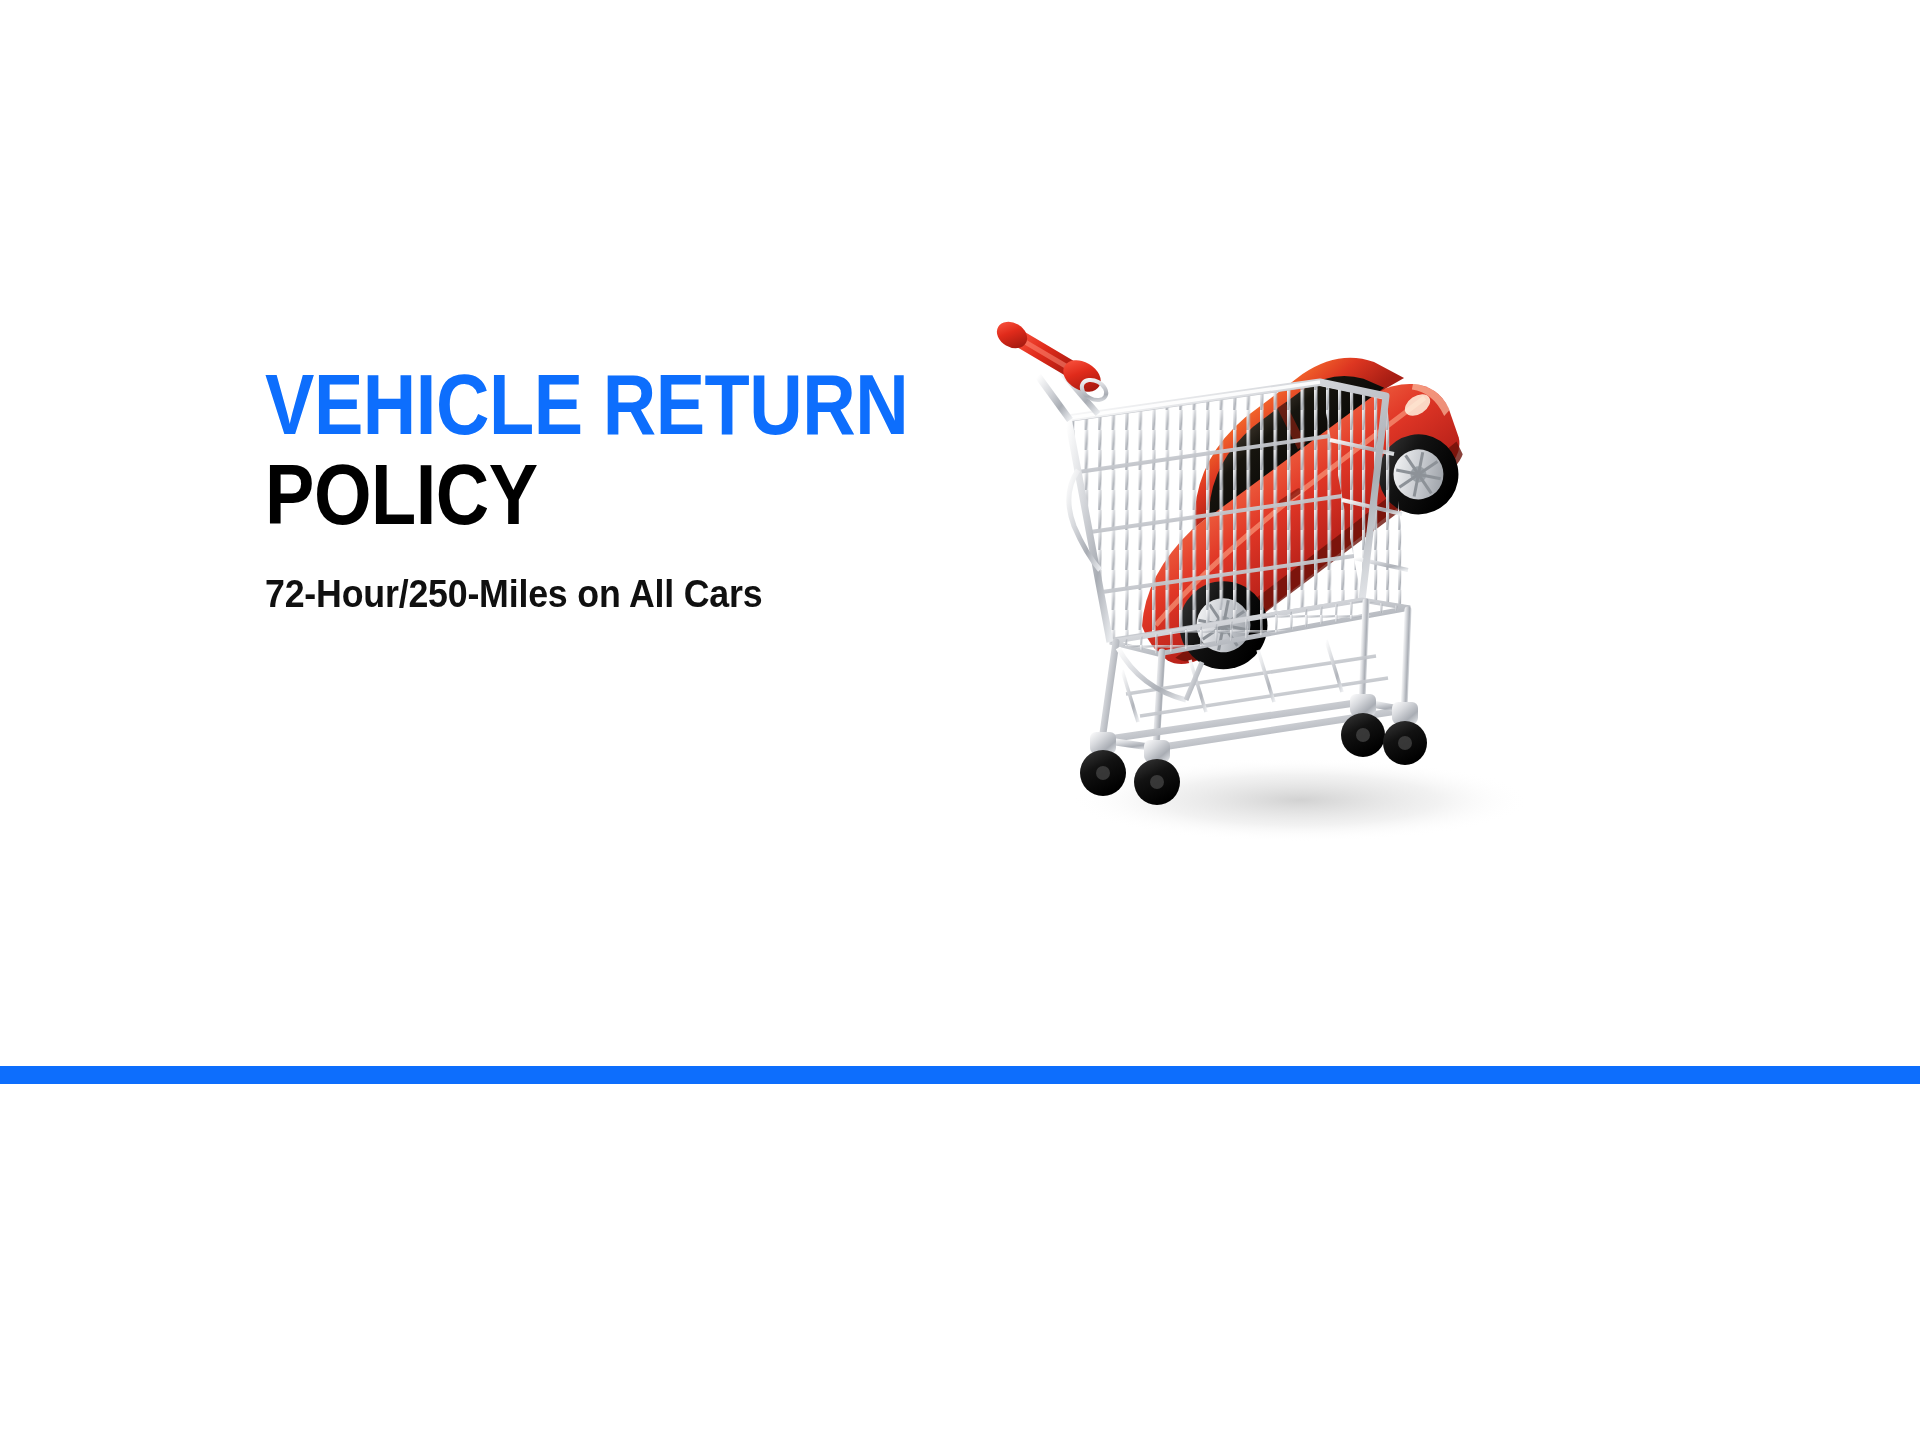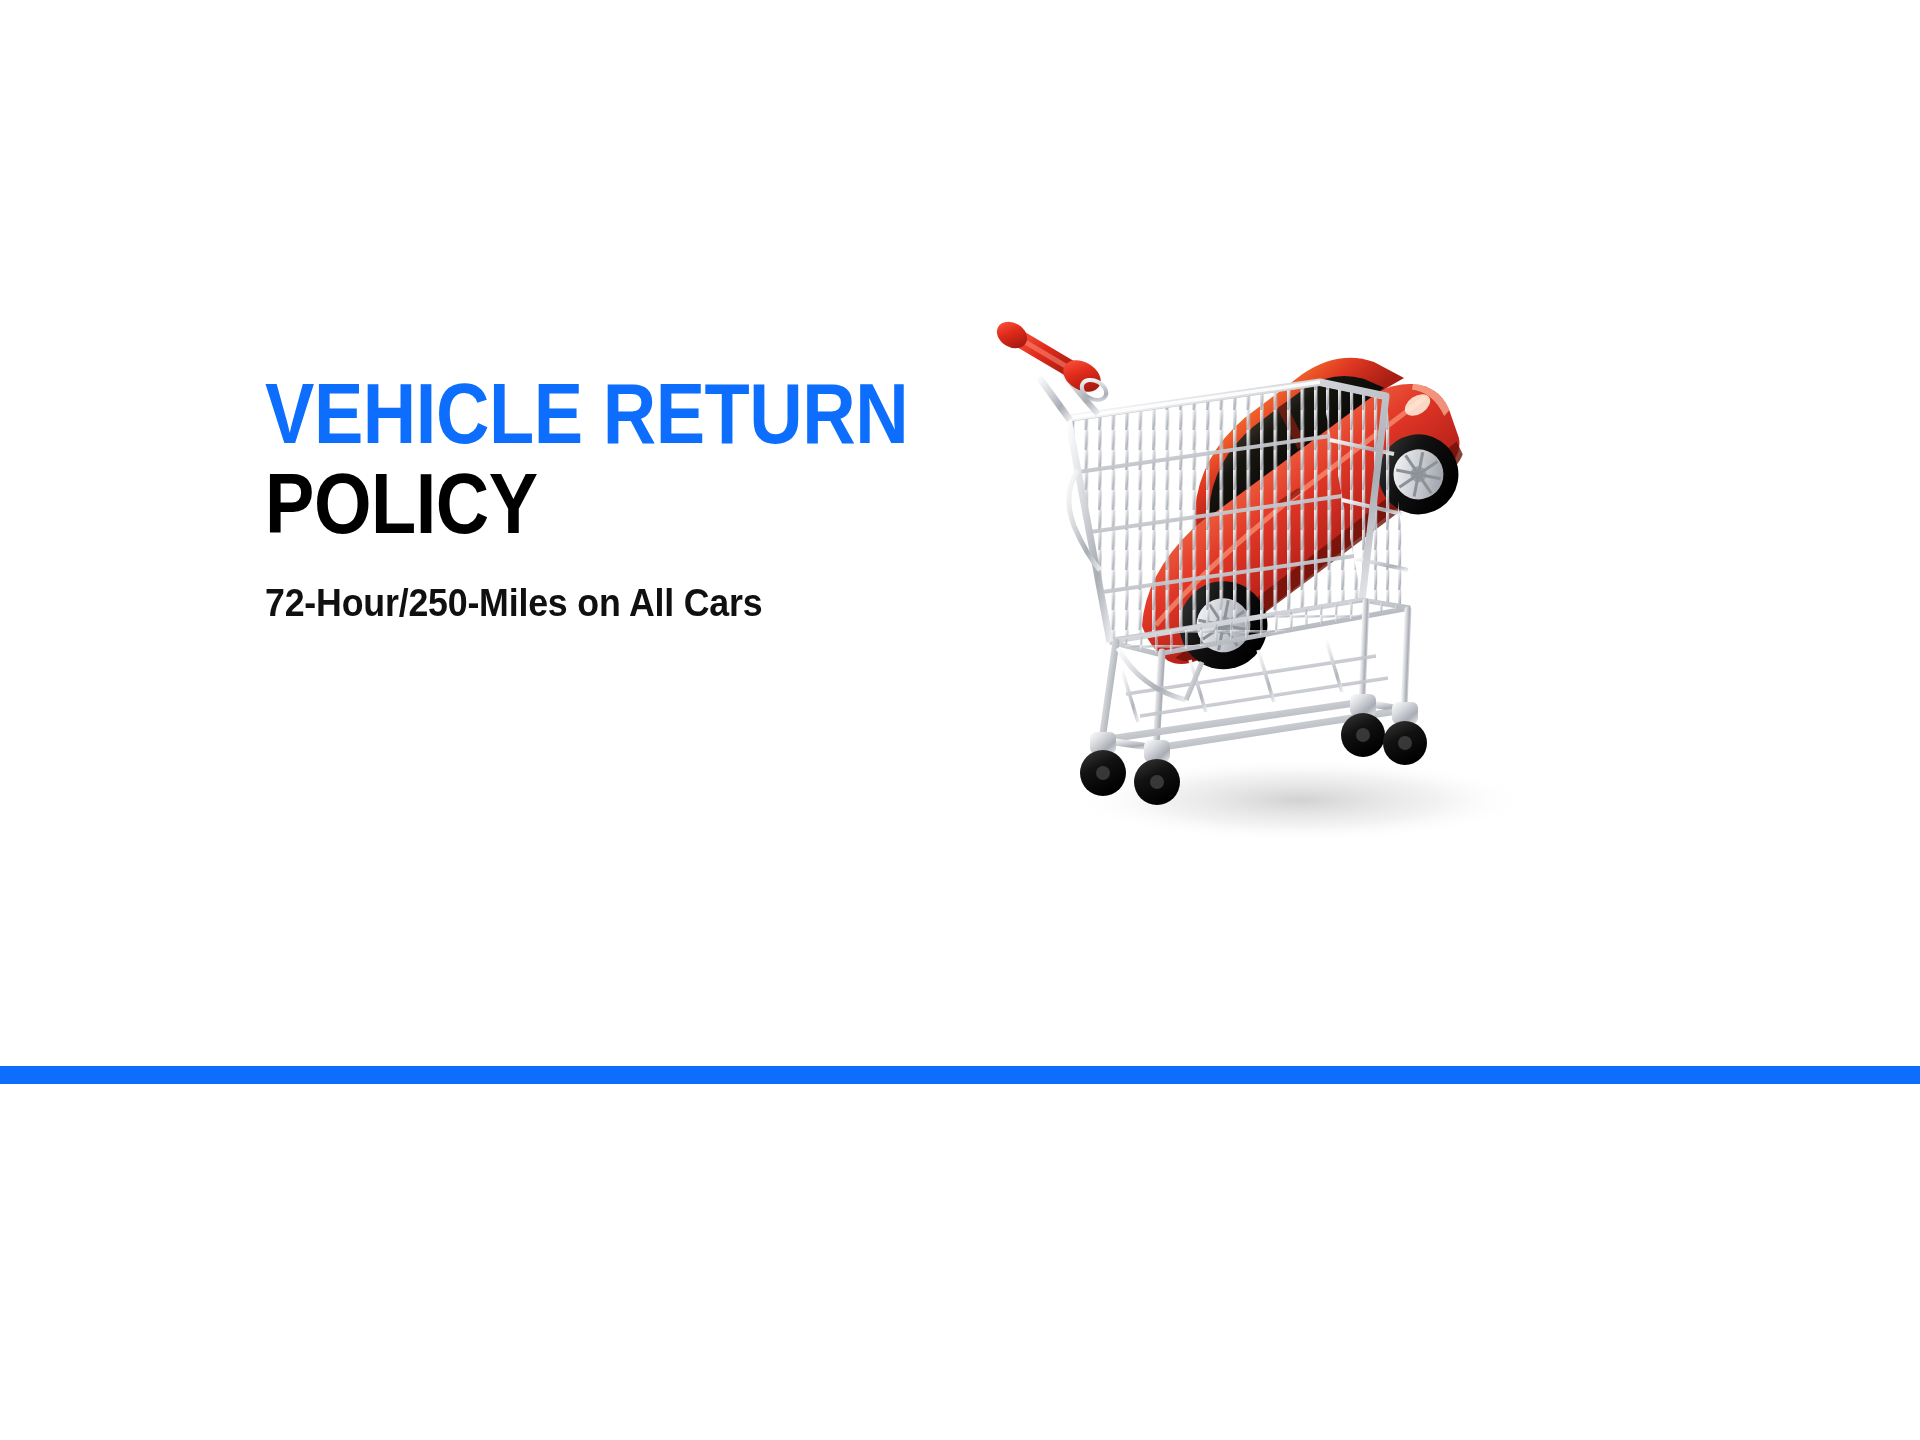--- a/index.html
+++ b/index.html
@@ -19,21 +19,21 @@
   #slide {
     position: absolute;
     inset: 0;
     background: #ffffff;
   }
 
   
   #text-block {
     position: absolute;
     left: 265px;
-    top: 373px;
+    top: 364px;
     width: 700px;
   }
   .headline {
     font-family: "Liberation Sans Narrow", "Liberation Sans", sans-serif;
     font-weight: 700;
     font-size: 86px;
     line-height: 0.95;
     letter-spacing: -0.5px;
     margin: 0;
     transform: scaleX(0.86);

